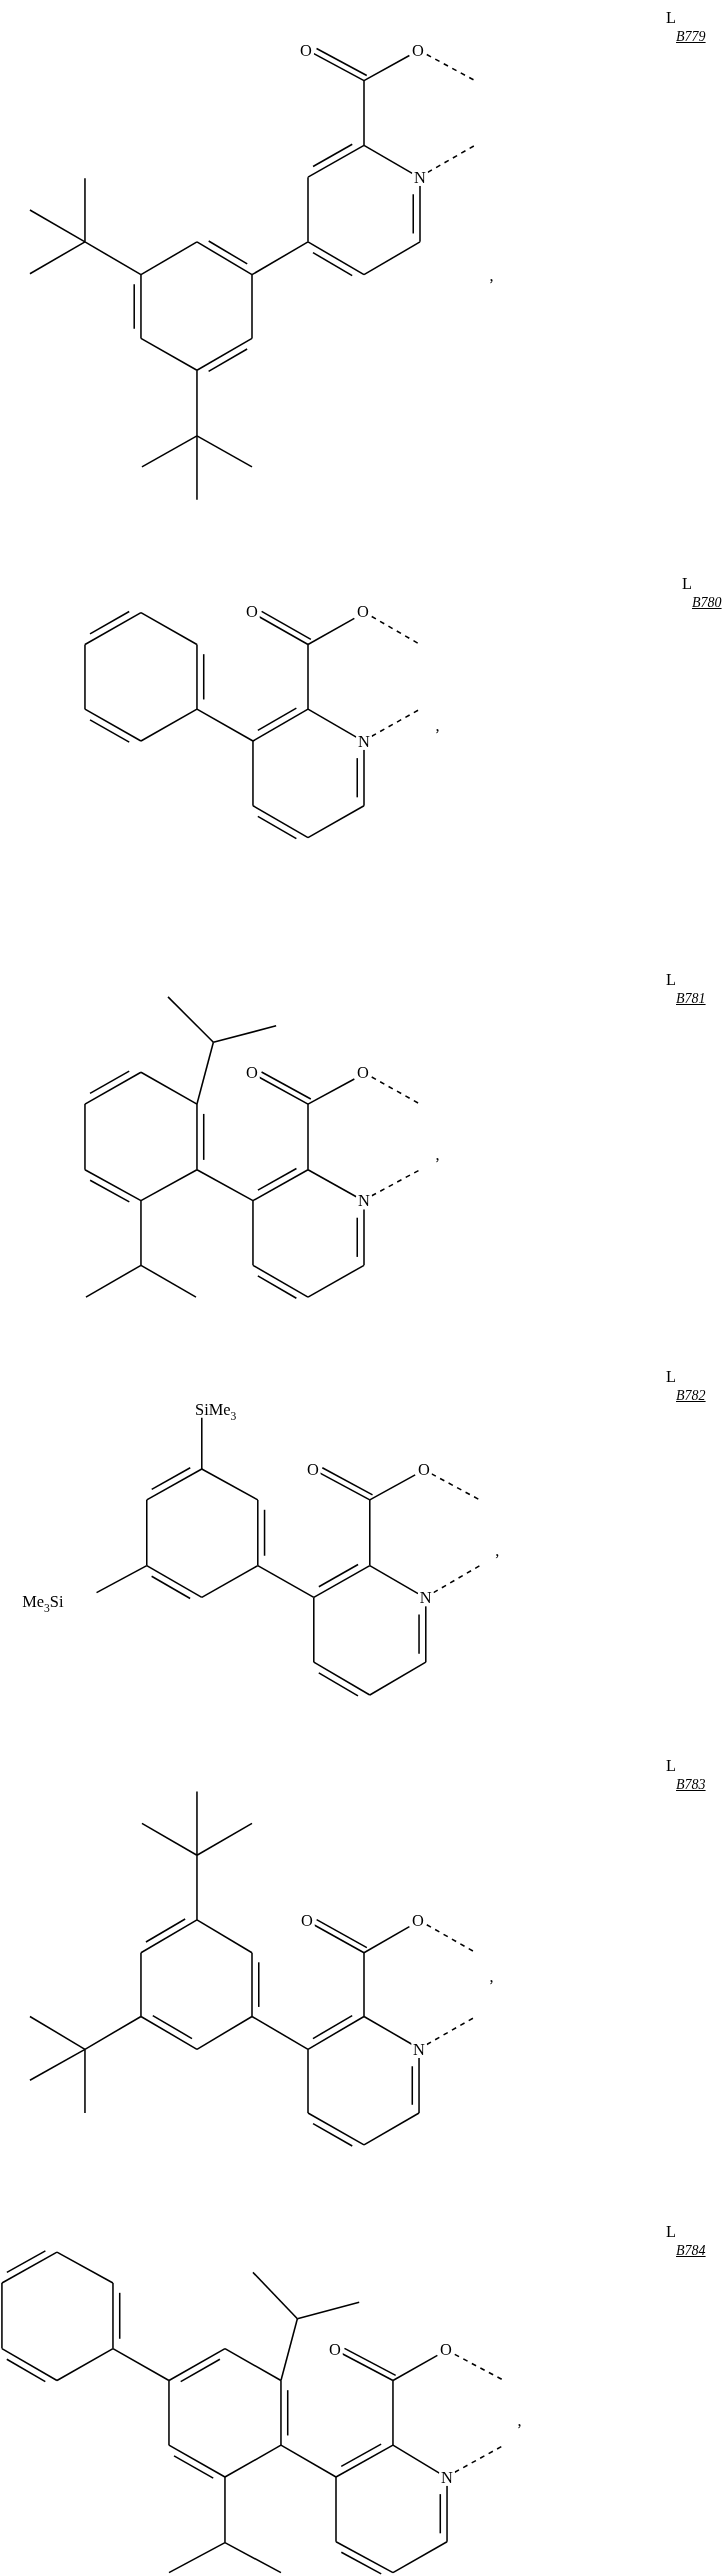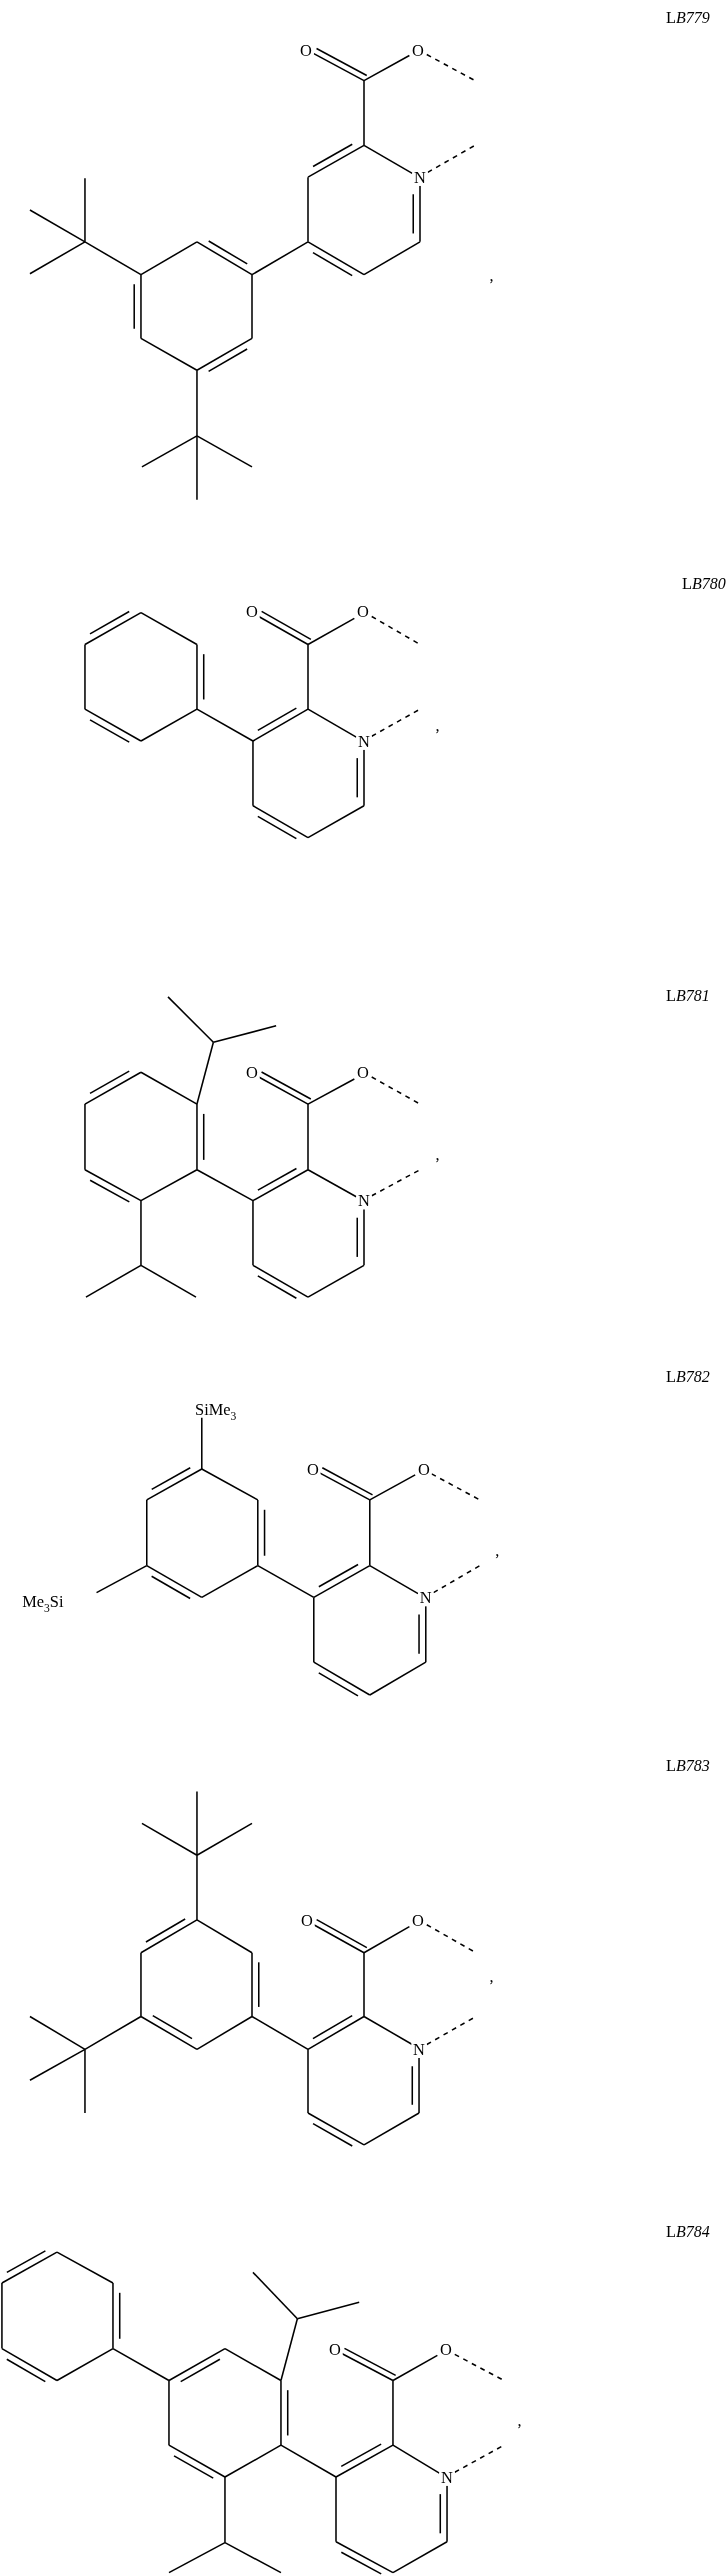--- a/index.html
+++ b/index.html
@@ -2,21 +2,21 @@
 <html><head>
 <meta charset="utf-8">
 <style>
   html, body { margin: 0; padding: 0; background: #ffffff; }
   #page { position: relative; width: 728px; height: 2576px; background: #ffffff; overflow: hidden; }
   #canvas { position: absolute; left: 0; top: 0; }
   .bond { stroke: #000; stroke-width: 1.6; stroke-linecap: butt; fill: none; }
   .dash { stroke: #000; stroke-width: 1.6; stroke-dasharray: 5 5; fill: none; }
   .atom { font-family: "Liberation Serif", "DejaVu Serif", serif; font-size: 17px; fill: #000; }
   .label { position: absolute; font-family: "Liberation Serif", "DejaVu Serif", serif; font-size: 16.4px; color: #000; white-space: nowrap; }
-  .label .sub { font-style: italic; font-size: 16px; position: relative; top: 0; }
+  .label .sub { font-style: italic; font-size: 14px; position: relative; top: 18px; text-decoration: underline; }
   .comma { font-family: "Liberation Serif", "DejaVu Serif", serif; font-size: 17px; fill: #000; }
 </style>
 </head>
 <body>
 
 <div id="page">
   <svg id="canvas" width="728" height="2576" viewBox="0 0 754 2667" xmlns="http://www.w3.org/2000/svg">
       <g>
         <line x1="377" y1="83" x2="377" y2="150" class="bond"></line>
         <line x1="377" y1="83" x2="325" y2="55" class="bond"></line>
@@ -264,21 +264,21 @@
         <text x="536" y="2512" class="comma">,</text>
       </g>
     </svg>
 
   <div class="label" style="left: 666px; top: 7.7px;">
     <span>L</span><span class="sub">B779</span>
   </div>
   <div class="label" style="left: 666px; top: 574px; margin-left: 16px;">
     <span>L</span><span class="sub">B780</span>
   </div>
-  <div class="label" style="left: 666px; top: 970px; margin-top: 16px;">
+  <div class="label" style="left: 666px; top: 970px;">
     <span>L</span><span class="sub">B781</span>
   </div>
   <div class="label" style="left: 666px; top: 1367px;">
     <span>L</span><span class="sub">B782</span>
   </div>
   <div class="label" style="left: 666px; top: 1756px;">
     <span>L</span><span class="sub">B783</span>
   </div>
   <div class="label" style="left: 666px; top: 2222px;">
     <span>L</span><span class="sub">B784</span>

